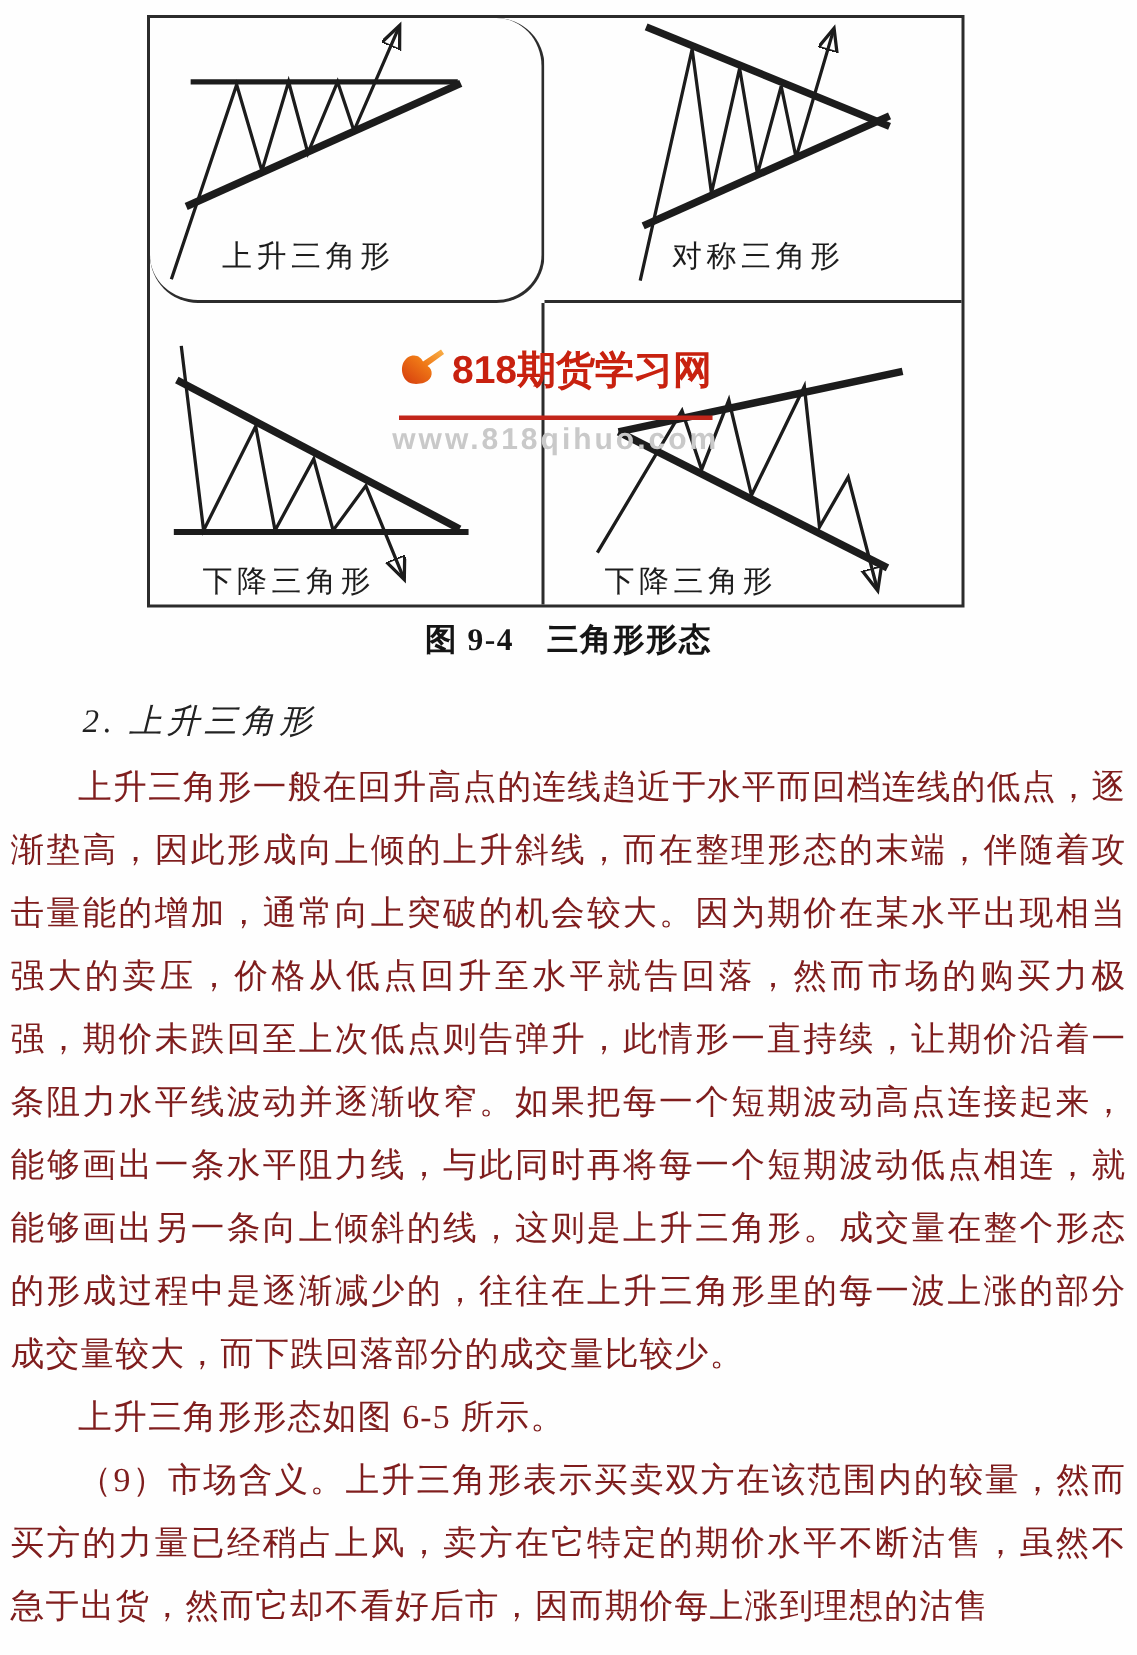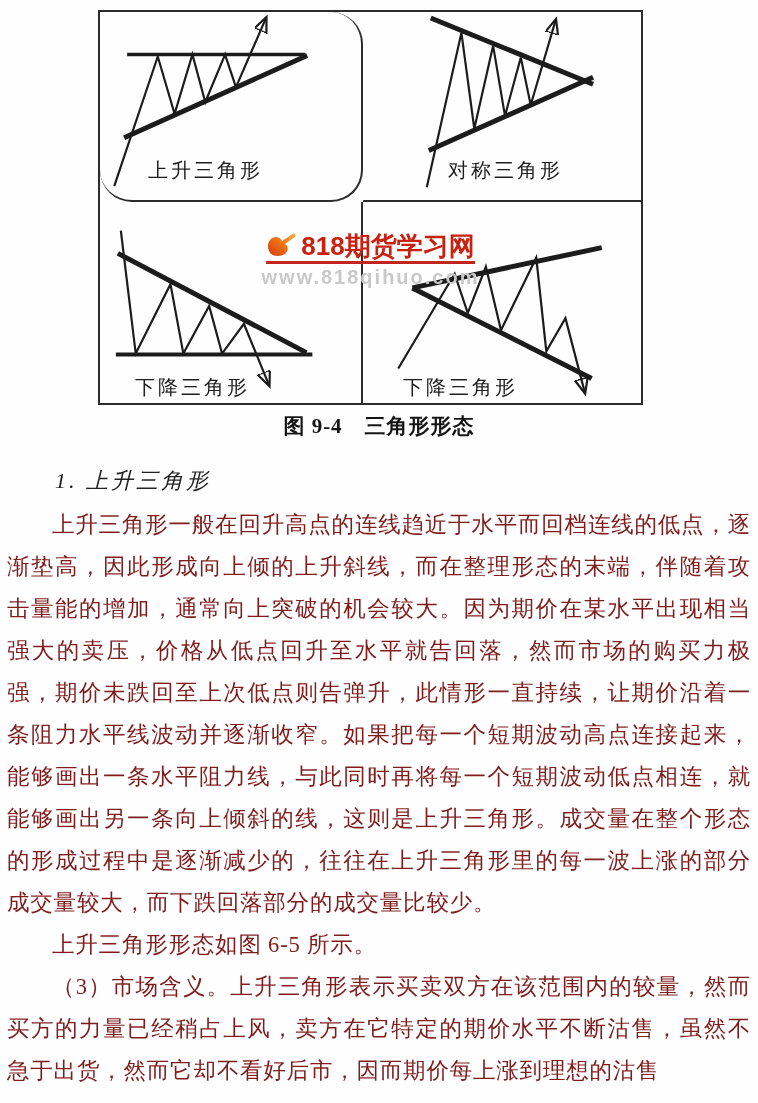--- a/index.html
+++ b/index.html
@@ -28,21 +28,21 @@
   .label-tr{left:85px;bottom:16px;}
   .label-bl{left:35px;bottom:2px;}
   .label-br{left:40px;bottom:2px;}
   
   .watermark{
     position:absolute;left:50%;top:220px;transform:translateX(-50%);
     z-index:5;text-align:center;line-height:1;
   }
   .brand-row{
     display:inline-flex;align-items:center;gap:3px;
-    border-bottom:3px solid #c2251a;padding-bottom:2px;
+    border-bottom:3px solid #c2251a;padding-bottom:18px;
   }
   .brand-text{
     font-family:"Liberation Sans","DejaVu Sans",sans-serif;
     font-weight:bold;font-size:26px;color:#c8210f;white-space:nowrap;
   }
   .url-text{
     font-family:"Liberation Sans","DejaVu Sans",sans-serif;
     font-weight:bold;font-size:20px;color:#c9c9c9;letter-spacing:2px;
     margin-top:3px;white-space:nowrap;
   }
@@ -139,17 +139,17 @@
       </span>
       <span class="brand-text">818期货学习网</span>
     </span>
     <div class="url-text">www.818qihuo.com</div>
   </div>
 </div>
 
 <div class="fig-caption">图 9-4　三角形形态</div>
 
 <div class="content">
-  <div class="section-heading">1. 上升三角形</div>
+  <div class="section-heading">2. 上升三角形</div>
   <p>上升三角形一般在回升高点的连线趋近于水平而回档连线的低点，逐渐垫高，因此形成向上倾的上升斜线，而在整理形态的末端，伴随着攻击量能的增加，通常向上突破的机会较大。因为期价在某水平出现相当强大的卖压，价格从低点回升至水平就告回落，然而市场的购买力极强，期价未跌回至上次低点则告弹升，此情形一直持续，让期价沿着一条阻力水平线波动并逐渐收窄。如果把每一个短期波动高点连接起来，能够画出一条水平阻力线，与此同时再将每一个短期波动低点相连，就能够画出另一条向上倾斜的线，这则是上升三角形。成交量在整个形态的形成过程中是逐渐减少的，往往在上升三角形里的每一波上涨的部分成交量较大，而下跌回落部分的成交量比较少。</p>
   <p>上升三角形形态如图 6-5 所示。</p>
-  <p>（3）市场含义。上升三角形表示买卖双方在该范围内的较量，然而买方的力量已经稍占上风，卖方在它特定的期价水平不断沽售，虽然不急于出货，然而它却不看好后市，因而期价每上涨到理想的沽售</p>
+  <p>（9）市场含义。上升三角形表示买卖双方在该范围内的较量，然而买方的力量已经稍占上风，卖方在它特定的期价水平不断沽售，虽然不急于出货，然而它却不看好后市，因而期价每上涨到理想的沽售</p>
 </div>
 
 </body></html>

